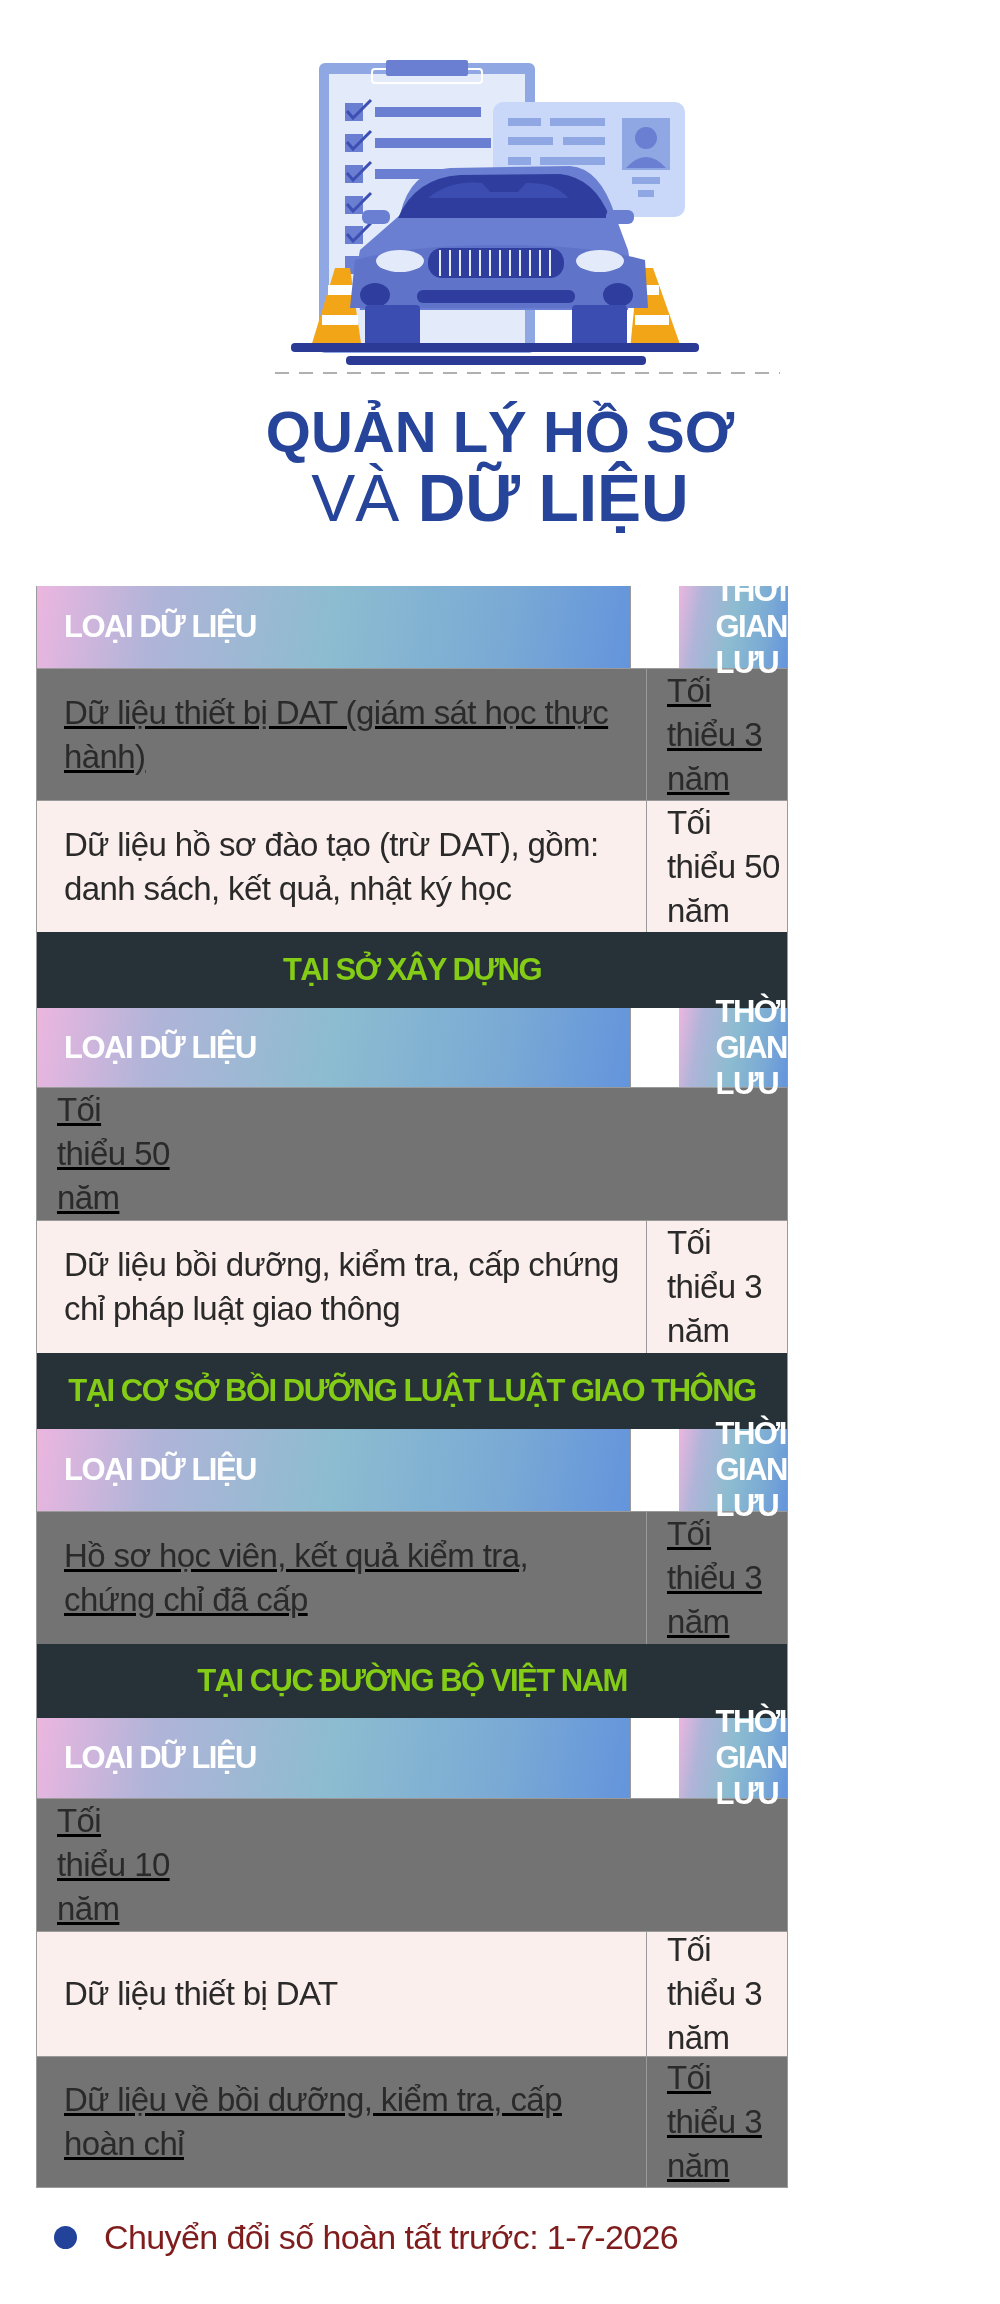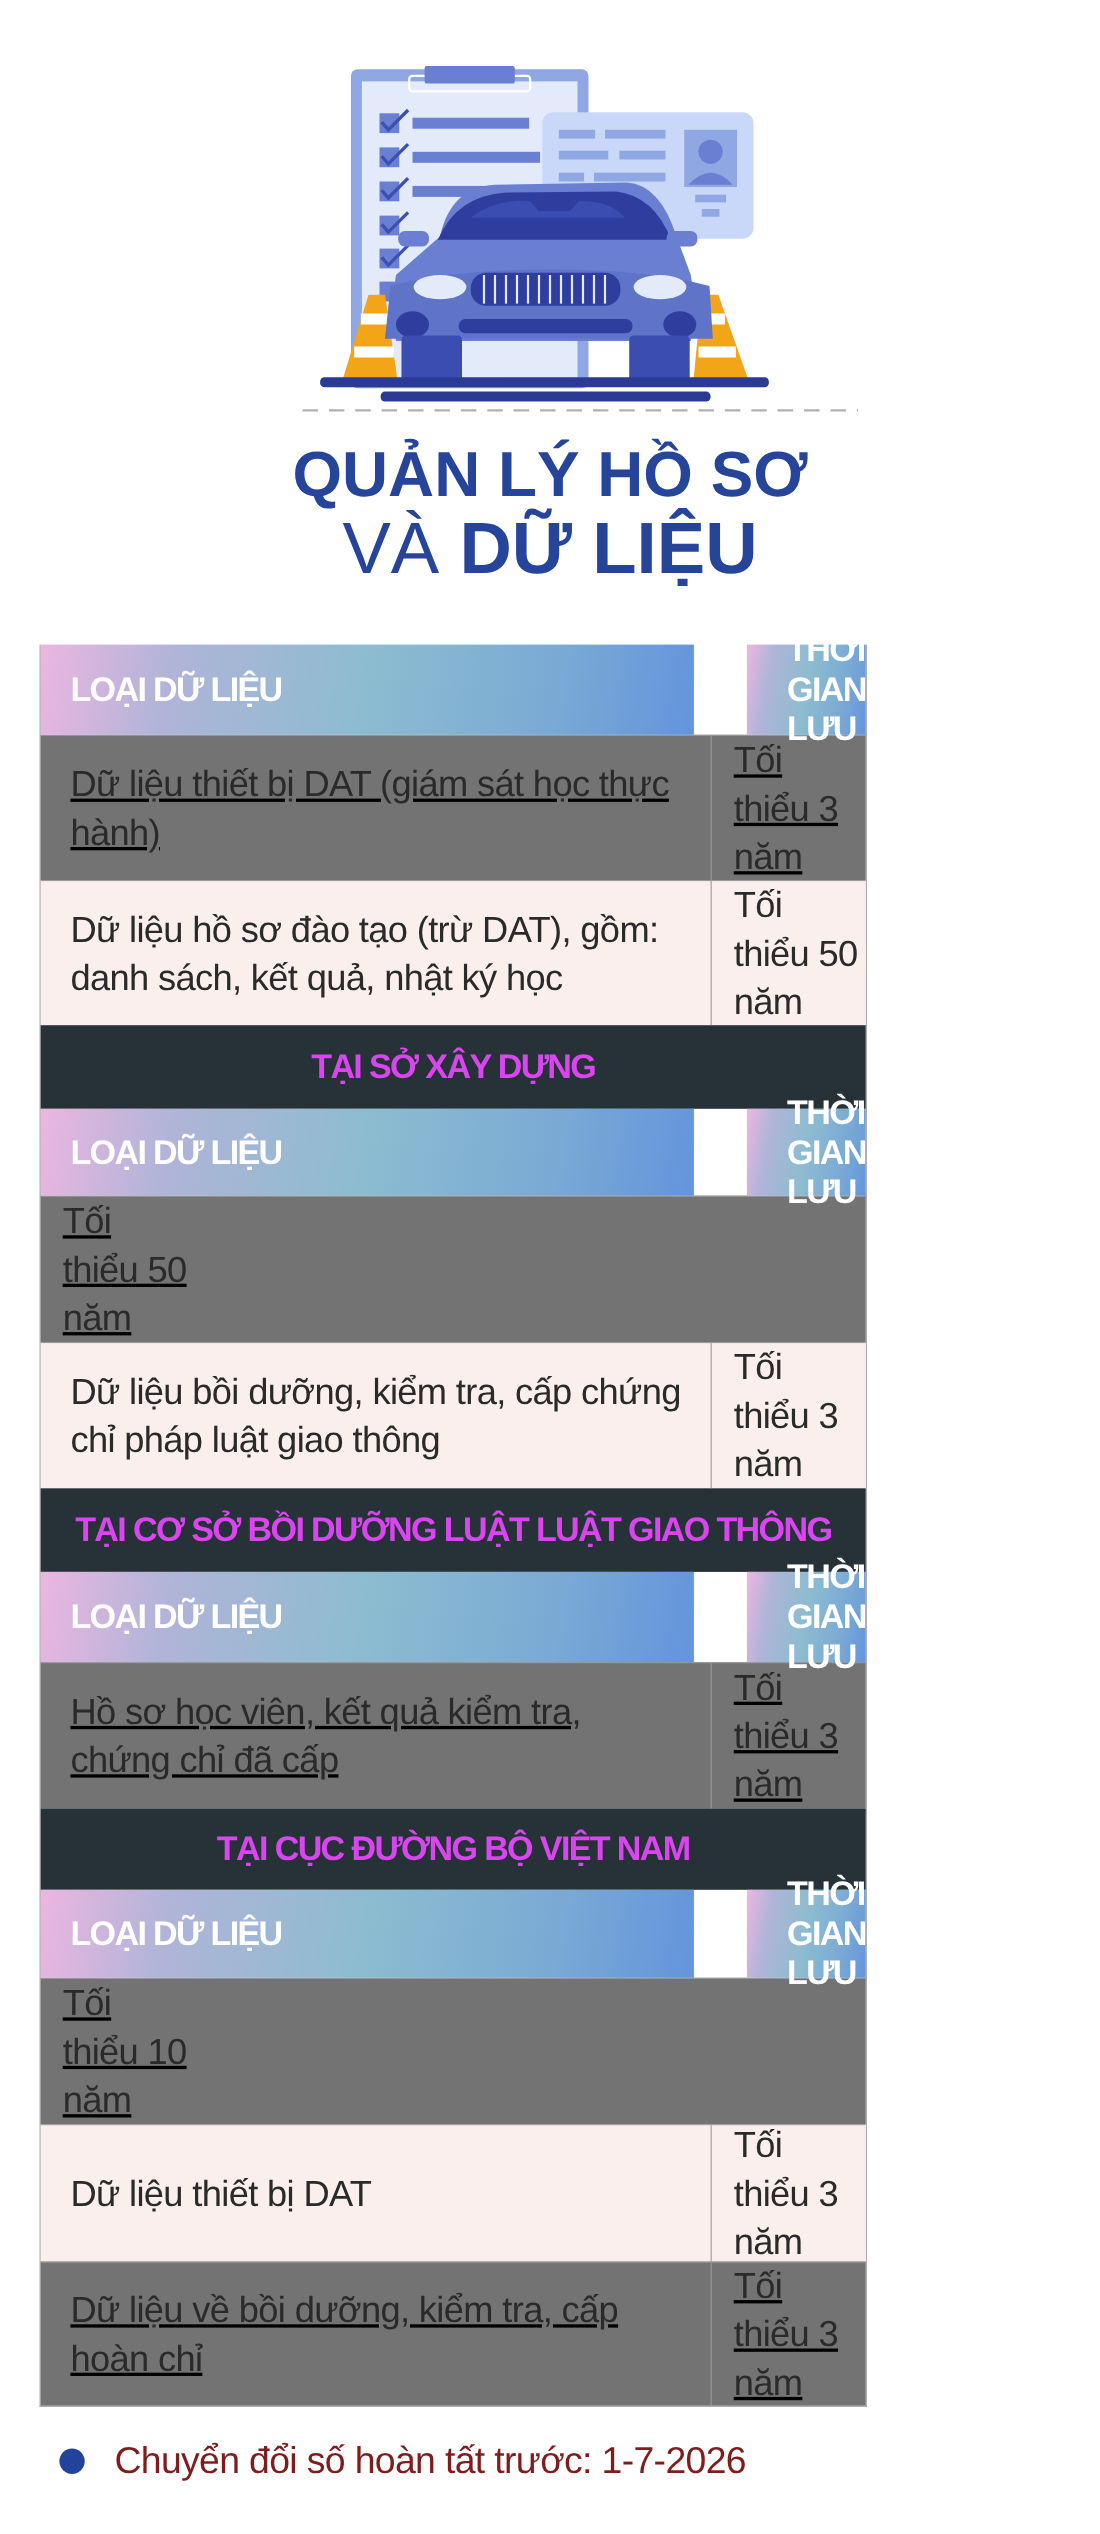--- a/index.html
+++ b/index.html
@@ -14,21 +14,21 @@
   .hdr{display:flex;height:82px;}
   .hdr .c1,.hdr .c2{background:linear-gradient(100deg,#ecb6e0 0%,#b0b4d8 20%,#8cbcd0 50%,#7aaad4 78%,#6494dc 100%);color:#fff;font-weight:700;font-size:31px;letter-spacing:-1.5px;display:flex;align-items:center;box-sizing:border-box;}
   .hdr .c1{width:635px;padding-left:27px;border-right:1.5px solid #9a9a9a;}
   .hdr .c2{flex:1;padding-left:37px;margin-left:48px;}
   .row{display:flex;border-top:1.5px solid #9a9a9a;box-sizing:border-box;}
   .row .c1{width:635px;padding:0 20px 0 27px;border-right:1.5px solid #9a9a9a;box-sizing:border-box;display:flex;align-items:center;}
   .row .c2{flex:1;padding-left:20px;box-sizing:border-box;display:flex;align-items:center;}
   .row.w{background:#737373;text-decoration:underline;}
   .row.p{background:#fbefed;}
   .txt{font-size:33px;line-height:44px;color:#2a2a2a;letter-spacing:-0.6px;}
-  .band{height:76px;background:#263238;color:#d946ef;font-weight:700;font-size:31px;letter-spacing:-1.5px;display:flex;align-items:center;justify-content:center;}
+  .band{height:76px;background:#263238;color:#84cc16;font-weight:700;font-size:31px;letter-spacing:-1.5px;display:flex;align-items:center;justify-content:center;}
   .note{position:absolute;left:54px;top:2215px;display:flex;align-items:center;}
   .dot{width:23px;height:23px;border-radius:50%;background:#23439a;margin-right:27px;}
   .note .txt{font-size:34px;color:#7f1d1d;}
 </style>
 </head>
 <body>
 
 <div class="illus">
   <svg width="550" height="340" viewBox="0 0 550 340" xmlns="http://www.w3.org/2000/svg">
 

